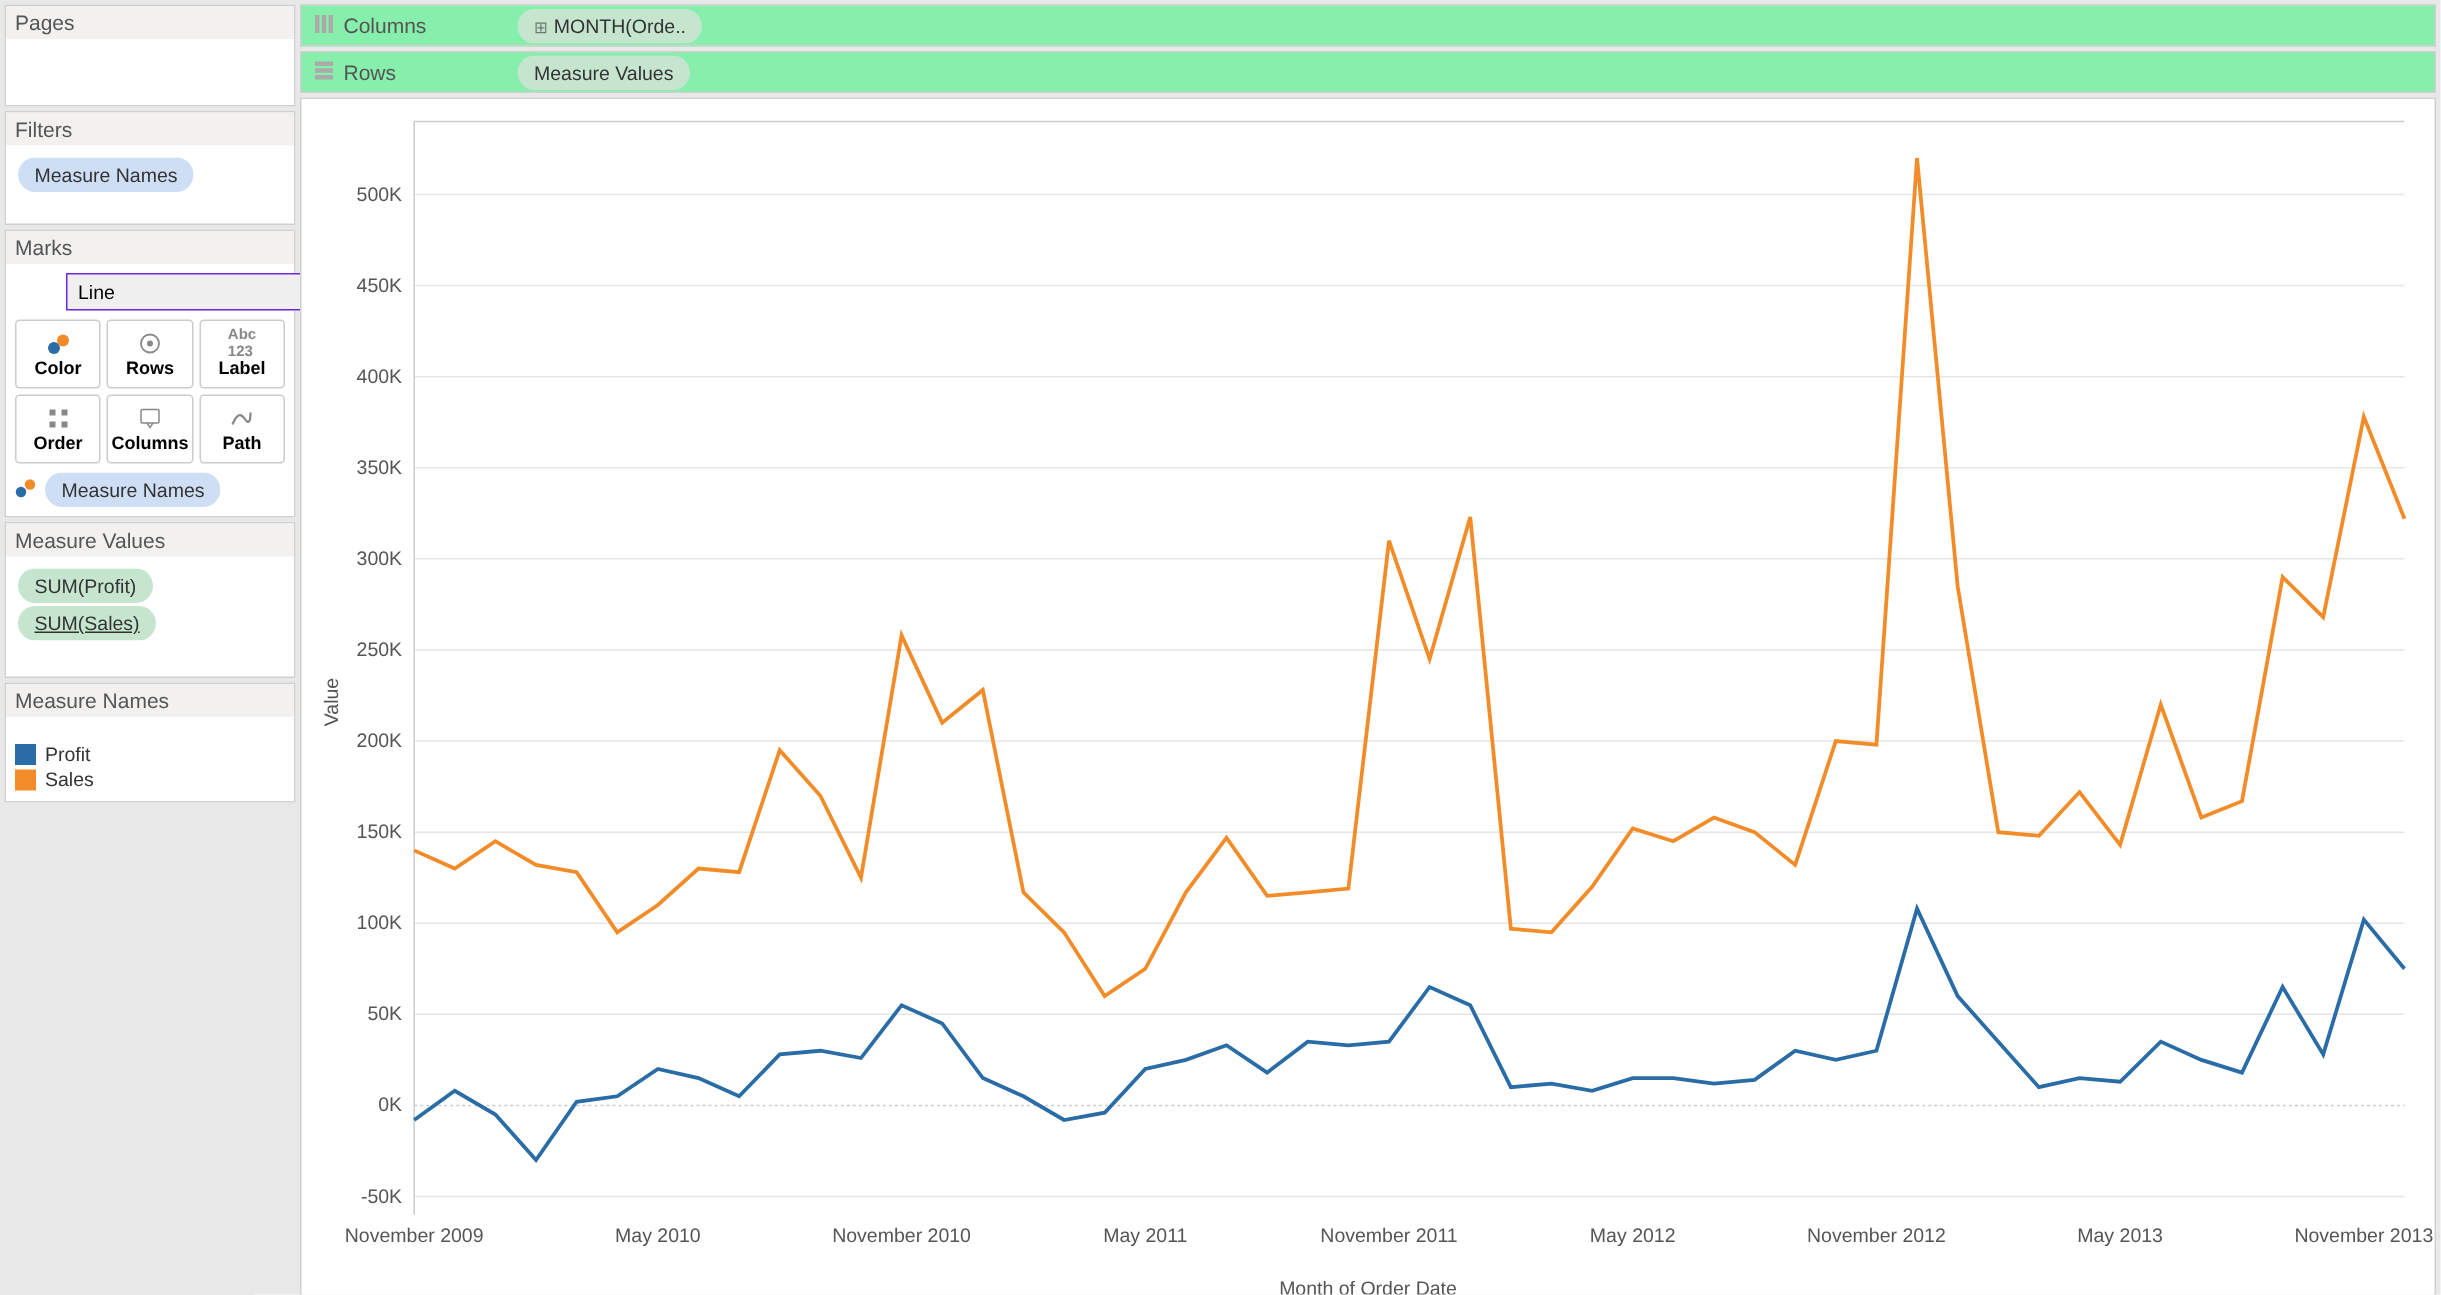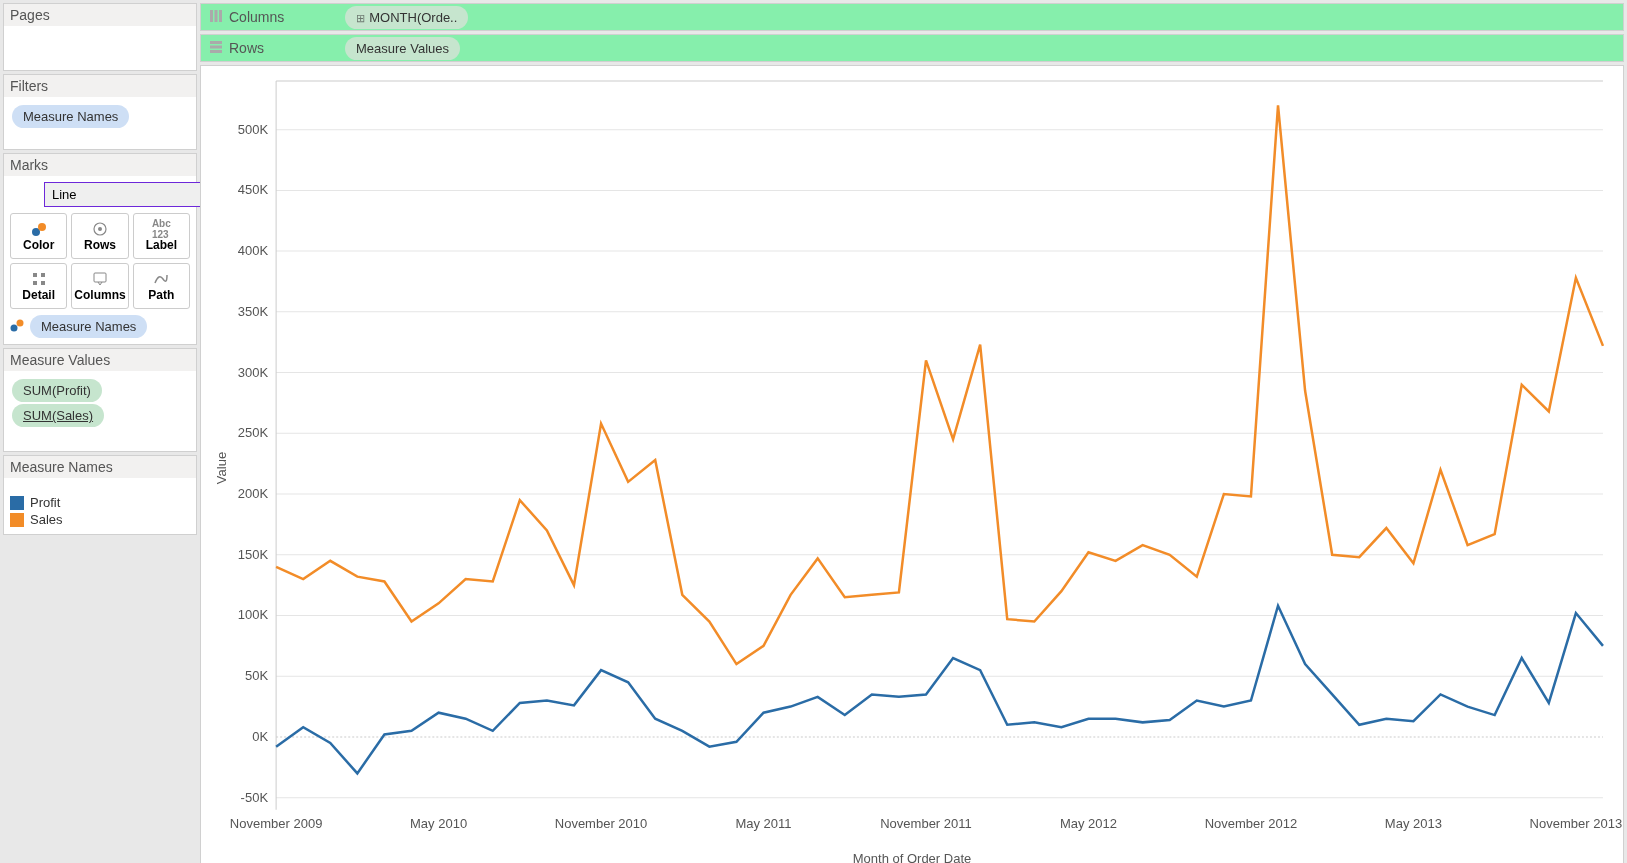--- a/index.html
+++ b/index.html
@@ -84,21 +84,21 @@
           </div>
           <div class="mark-btn">
             <div class="mi">
               <svg width="16" height="16">
                 <rect x="2" y="2" width="4" height="4" fill="#888"></rect>
                 <rect x="10" y="2" width="4" height="4" fill="#888"></rect>
                 <rect x="2" y="10" width="4" height="4" fill="#888"></rect>
                 <rect x="10" y="10" width="4" height="4" fill="#888"></rect>
               </svg>
             </div>
-            <span>Detail</span>
+            <span>Order</span>
           </div>
           <div class="mark-btn">
             <div class="mi">
               <svg width="16" height="16">
                 <rect x="2" y="2" width="12" height="9" rx="1" fill="none" stroke="#888"></rect>
                 <path d="M6 11 L8 14 L10 11" fill="none" stroke="#888"></path>
               </svg>
             </div>
             <span>Columns</span>
           </div>

